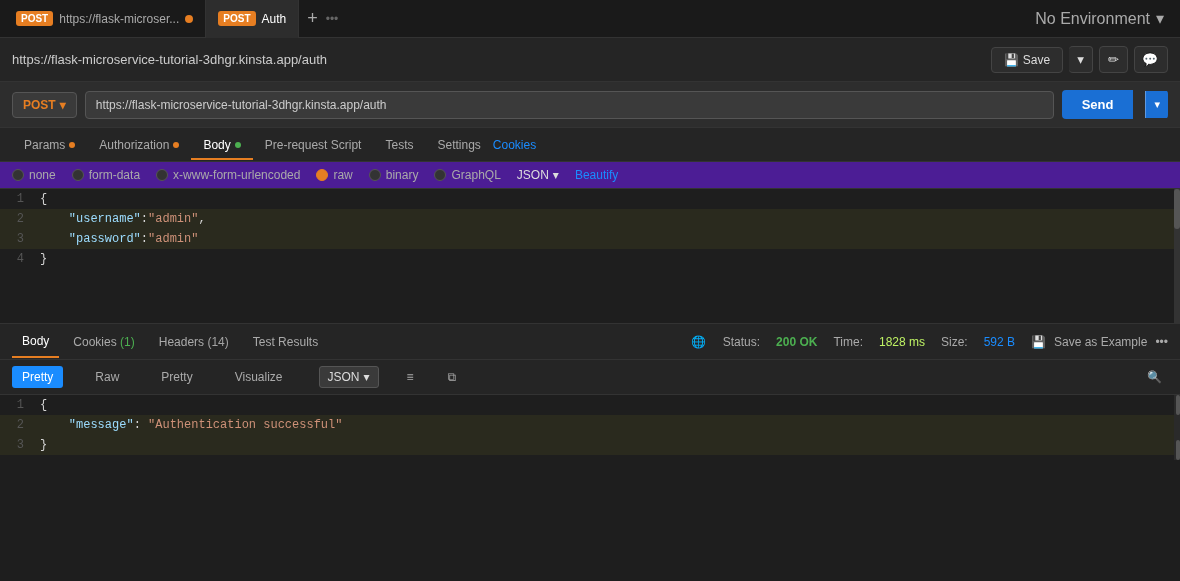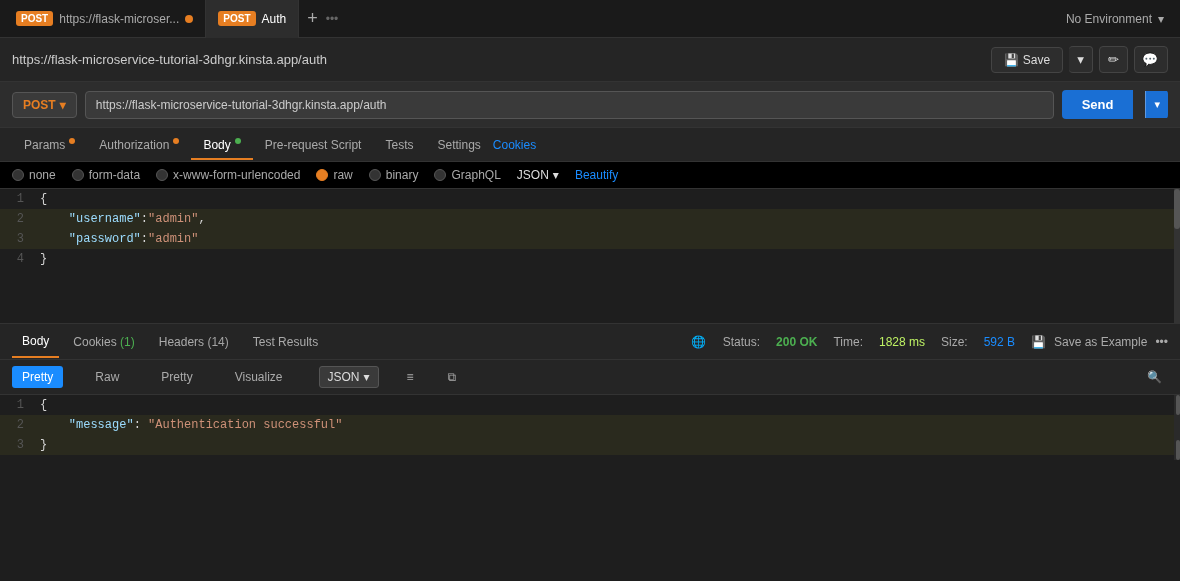--- a/index.html
+++ b/index.html
@@ -66,21 +66,21 @@
       color: #aaa;
     }
     .spacer { flex: 1; }
     .env-selector {
       display: flex;
       align-items: center;
       gap: 6px;
       padding: 0 12px;
       color: #aaa;
       cursor: pointer;
-      font-size: 12px;
+      font-size: 16px;
     }
 
     
     .url-bar {
       background: #252525;
       display: flex;
       align-items: center;
       padding: 8px 12px;
       border-bottom: 1px solid #333;
       gap: 8px;
@@ -191,20 +191,21 @@
       padding: 0 12px;
       border-bottom: 1px solid #333;
       height: 34px;
     }
     .nav-tab {
       padding: 8px 12px;
       color: #aaa;
       cursor: pointer;
       font-size: 12px;
       display: flex;
+      align-items: center;
       gap: 4px;
       position: relative;
     }
     .nav-tab.active {
       color: #fff;
     }
     .nav-tab.active::after {
       content: '';
       position: absolute;
       bottom: 0;
@@ -221,21 +222,21 @@
     .nav-dot.orange { background: #e67e22; }
     .nav-dot.green { background: #4caf50; }
     .cookies-btn {
       margin-left: auto;
       color: #1a8cff;
       cursor: pointer;
     }
 
     
     .body-type-bar {
-      background: #000000;
+      background: #4c1d95;
       display: flex;
       align-items: center;
       padding: 6px 12px;
       gap: 16px;
       border-bottom: 1px solid #333;
     }
     .radio-option {
       display: flex;
       align-items: center;
       gap: 5px;

